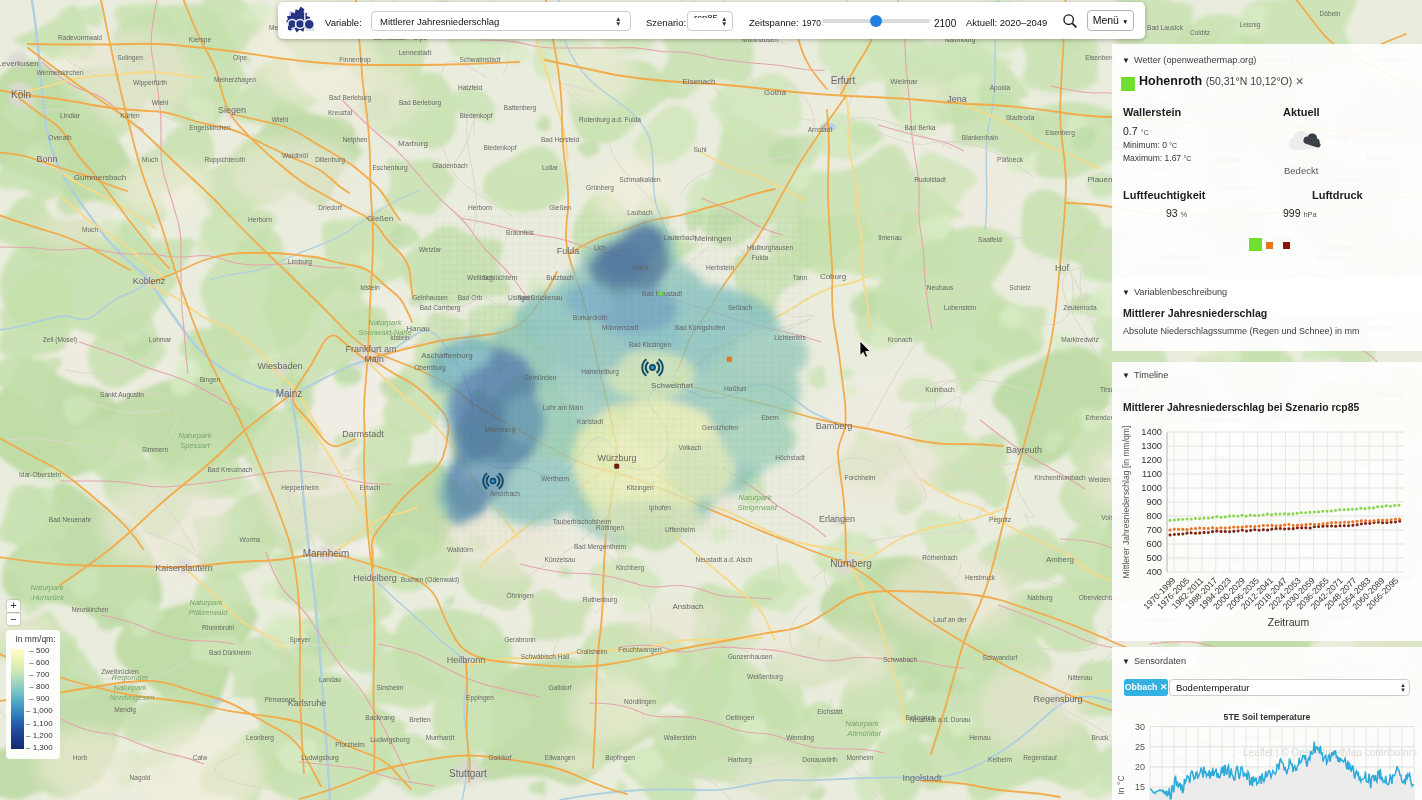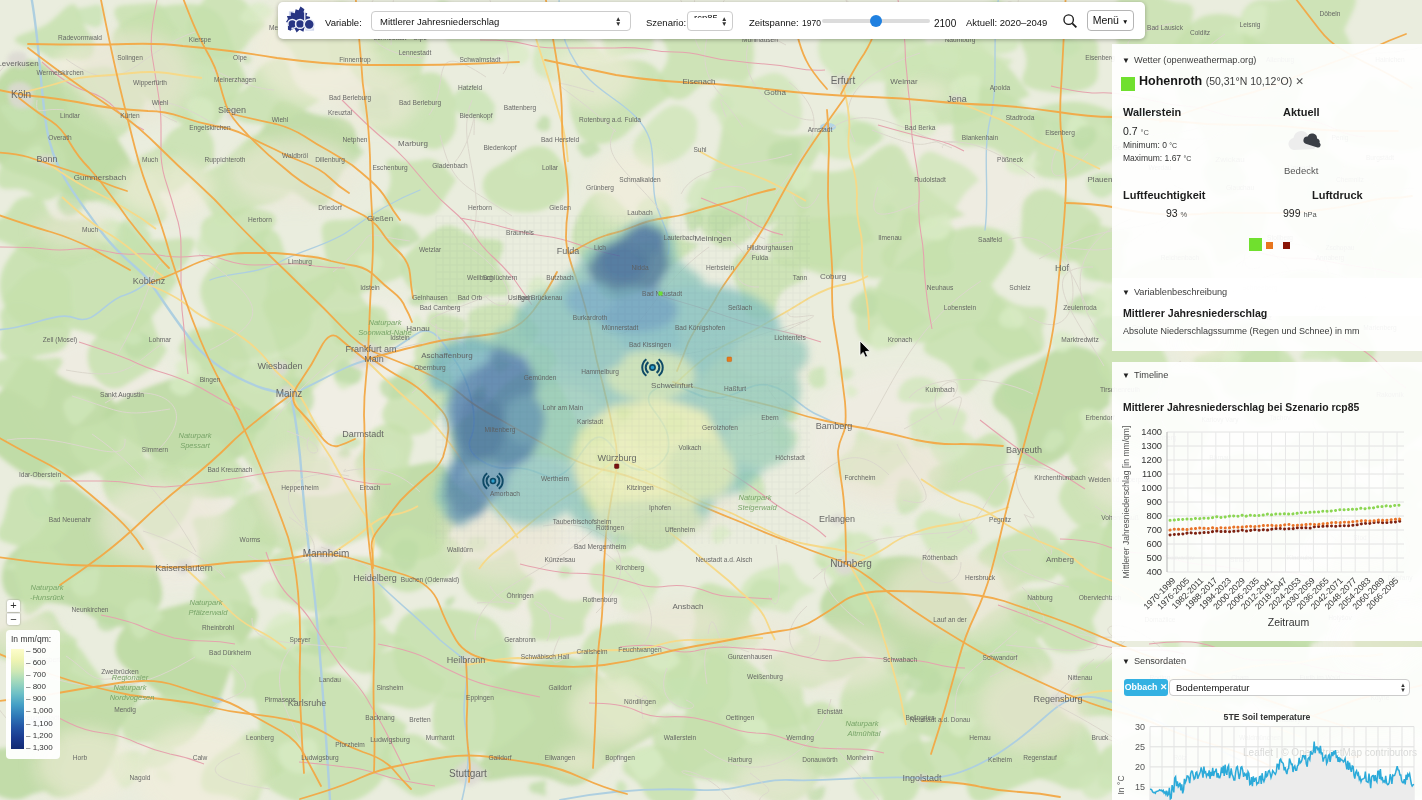--- a/index.html
+++ b/index.html
@@ -8,21 +8,21 @@
   border-radius:5px; box-shadow:0 1px 4px rgba(0,0,0,0.3); z-index:20; }
 .tb { position:absolute; font-size:9.5px; color:#111; top:15px; }
 select.sel { -webkit-appearance:none; appearance:none; font-family:"Liberation Sans",sans-serif;
   color:#111; background:#fff; border:1px solid #ccc; border-radius:4px; }
 .updown { position:absolute; right:5px; top:50%; transform:translateY(-50%); font-size:6.5px; color:#333; line-height:5px; pointer-events:none; }
 .panel { position:absolute; left:1112px; width:310px; background:rgba(255,255,255,0.93); z-index:10; }
 .phead { position:absolute; left:10px; font-size:9.2px; color:#3c3c3c; }
 .phead .tri { font-size:8px; color:#222; margin-right:4px; vertical-align:0.5px; letter-spacing:0; }
 .b { font-weight:bold; color:#1d1d1d; }
 .legend { position:absolute; left:6px; top:630px; width:54px; height:129px; background:rgba(255,255,255,0.95);
-  border-radius:4px; padding:4px 0 12px 5px; z-index:10; font-size:8.5px; color:#333; }
+  border-radius:4px; padding:4px 0 12px 5px; z-index:10; font-size:8.5px; color:#333;text-align:center; }
 .zbtn { position:absolute; left:7px; width:13px; height:12px; background:#fff; color:#333;
   font-size:11px; line-height:10px; text-align:center; z-index:10; box-shadow:0 0 2px rgba(0,0,0,0.4); }
 </style></head>
 <body>
 <div id="map"><svg width="1422" height="800" viewBox="0 0 1422 800">
       <defs>
 <filter id="b2" x="-40%" y="-40%" width="180%" height="180%">
           <feGaussianBlur stdDeviation="2"></feGaussianBlur>
         </filter>
 <filter id="b4" x="-40%" y="-40%" width="180%" height="180%">

